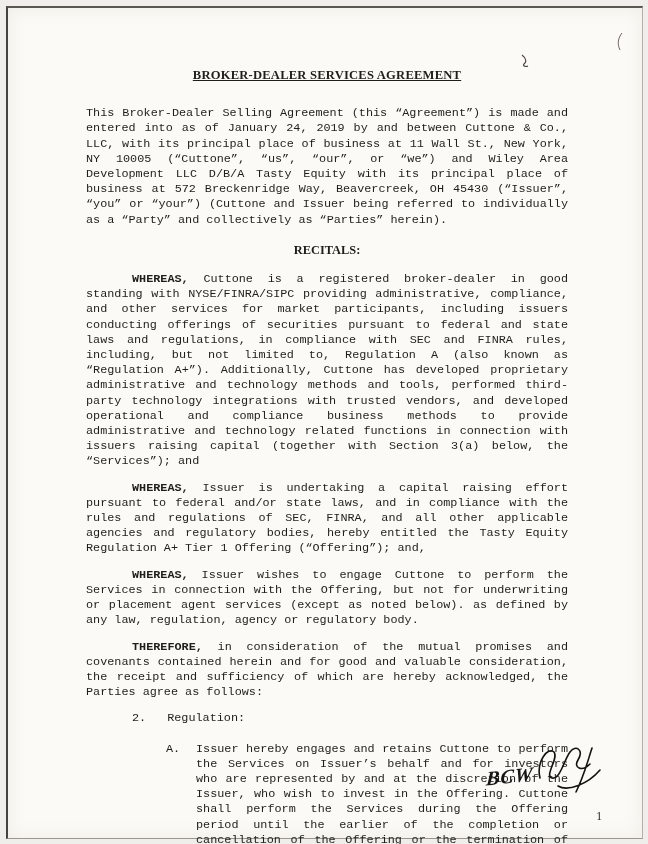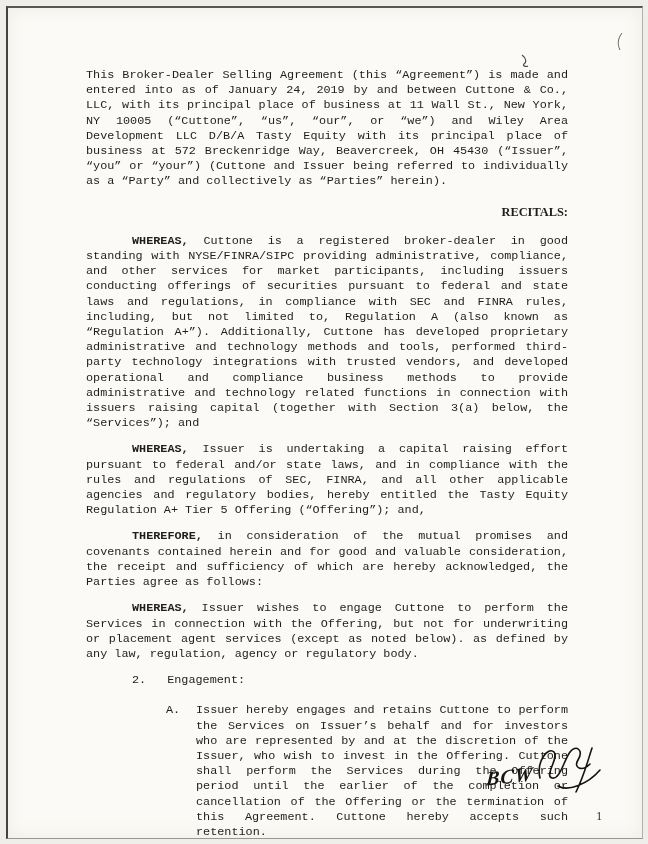--- a/index.html
+++ b/index.html
@@ -30,21 +30,21 @@
   }
   .doc-title {
     text-align:center;
     font-weight:bold;
     text-decoration:underline;
     font-size:12.6px;
     letter-spacing:0.2px;
     margin:0 0 23px 0;
   }
   .heading {
-    text-align:right;
+    text-align:center;
     font-weight:bold;
     font-size:12.4px;
     margin:15px 0 14px 0;
   }
   p { margin:0 0 11px 0;font-family:Liberation Mono, monospace; }
   p.indent { text-indent:46px; }
   .b { font-weight:bold; }
   .item { text-indent:46px; margin-bottom:15px; }
   .item .num { display:inline-block; min-width:11px; margin-right:21px; text-indent:0; }
   .sub {
@@ -85,36 +85,37 @@
 
   <svg class="scan-mark-1" width="10" height="14" viewBox="0 0 10 14">
     <path d="M2 1 C 6 4, 7 8, 4 10 C 2 12, 6 13, 8 12" stroke="#4a473f" stroke-width="1.1" fill="none"></path>
   </svg>
   <svg class="scan-mark-2" width="16" height="20" viewBox="0 0 16 20">
     <path d="M14 1 C 10 6, 9 12, 12 18" stroke="#6b675e" stroke-width="1" fill="none"></path>
   </svg>
 
   <div class="content">
 
+    <div class="doc-title">BROKER-DEALER SERVICES AGREEMENT</div>
 
     <p>This Broker-Dealer Selling Agreement (this “Agreement”) is made and entered into as of January 24, 2019 by and between Cuttone &amp; Co., LLC, with its principal place of business at 11 Wall St., New York, NY 10005 (“Cuttone”, “us”, “our”, or “we”) and Wiley Area Development LLC D/B/A Tasty Equity with its principal place of business at 572 Breckenridge Way, Beavercreek, OH 45430 (“Issuer”, “you” or “your”) (Cuttone and Issuer being referred to individually as a “Party” and collectively as “Parties” herein).</p>
 
     <div class="heading">RECITALS:</div>
 
     <p class="indent"><span class="b">WHEREAS,</span><span> Cuttone is a registered broker-dealer in good standing with NYSE/FINRA/SIPC providing administrative, compliance, and other services for market participants, including issuers conducting offerings of securities pursuant to federal and state laws and regulations, in compliance with SEC and FINRA rules, including, but not limited to, Regulation A (also known as “Regulation A+”). Additionally, Cuttone has developed proprietary administrative and technology methods and tools, performed third-party technology integrations with trusted vendors, and developed operational and compliance business methods to provide administrative and technology related functions in connection with issuers raising capital (together with Section 3(a) below, the “Services”); and</span></p>
 
-    <p class="indent"><span class="b">WHEREAS,</span><span> Issuer is undertaking a capital raising effort pursuant to federal and/or state laws, and in compliance with the rules and regulations of SEC, FINRA, and all other applicable agencies and regulatory bodies, hereby entitled the Tasty Equity Regulation A+ Tier 5 Offering (“Offering”); and,</span></p>
+    <p class="indent"><span class="b">WHEREAS,</span><span> Issuer is undertaking a capital raising effort pursuant to federal and/or state laws, and in compliance with the rules and regulations of SEC, FINRA, and all other applicable agencies and regulatory bodies, hereby entitled the Tasty Equity Regulation A+ Tier 1 Offering (“Offering”); and,</span></p>
+
+    <p class="indent"><span class="b">WHEREAS,</span><span> Issuer wishes to engage Cuttone to perform the Services in connection with the Offering, but not for underwriting or placement agent services (except as noted below). as defined by any law, regulation, agency or regulatory body.</span></p>
 
     <p class="indent"><span class="b">THEREFORE,</span><span> in consideration of the mutual promises and covenants contained herein and for good and valuable consideration, the receipt and sufficiency of which are hereby acknowledged, the Parties agree as follows:</span></p>
 
-    <p class="indent"><span class="b">WHEREAS,</span><span> Issuer wishes to engage Cuttone to perform the Services in connection with the Offering, but not for underwriting or placement agent services (except as noted below). as defined by any law, regulation, agency or regulatory body.</span></p>
 
 
-
-    <p class="item"><span class="num">2.</span><span>Engagement:</span></p>
+    <p class="item"><span class="num">2.</span><span>Regulation:</span></p>
 
     <p class="sub"><span class="lbl">A.</span><span>Issuer hereby engages and retains Cuttone to perform the Services on Issuer’s behalf and for investors who are represented by and at the discretion of the Issuer, who wish to invest in the Offering. Cuttone shall perform the Services during the Offering period until the earlier of the completion or cancellation of the Offering or the termination of this Agreement. Cuttone hereby accepts such retention.</span></p>
 
   </div>
 
   <div class="signature">
     <span class="sig-text">BCW</span>
     <svg class="sig-scrawl" width="74" height="52" viewBox="0 0 74 52">
       <path d="M8 36 C 4 20, 16 4, 22 10 C 27 16, 12 34, 20 36 C 28 38, 32 18, 38 10 C 44 2, 52 8, 46 18 C 41 26, 50 30, 58 22 M 26 44 C 36 50, 56 42, 68 28 M 60 6 C 56 18, 52 34, 44 50" stroke="#14130f" stroke-width="1.6" fill="none" stroke-linecap="round"></path>
     </svg>

